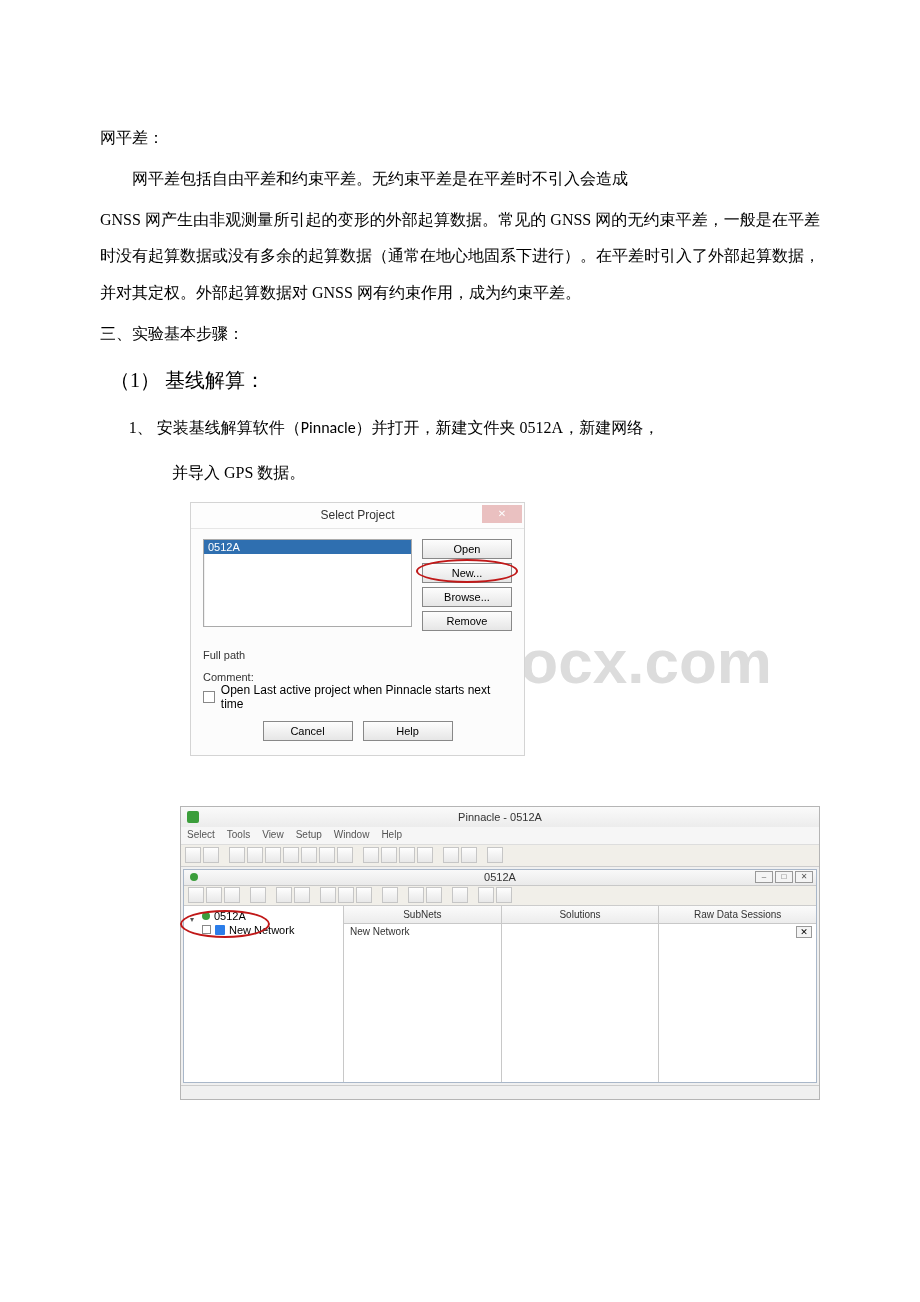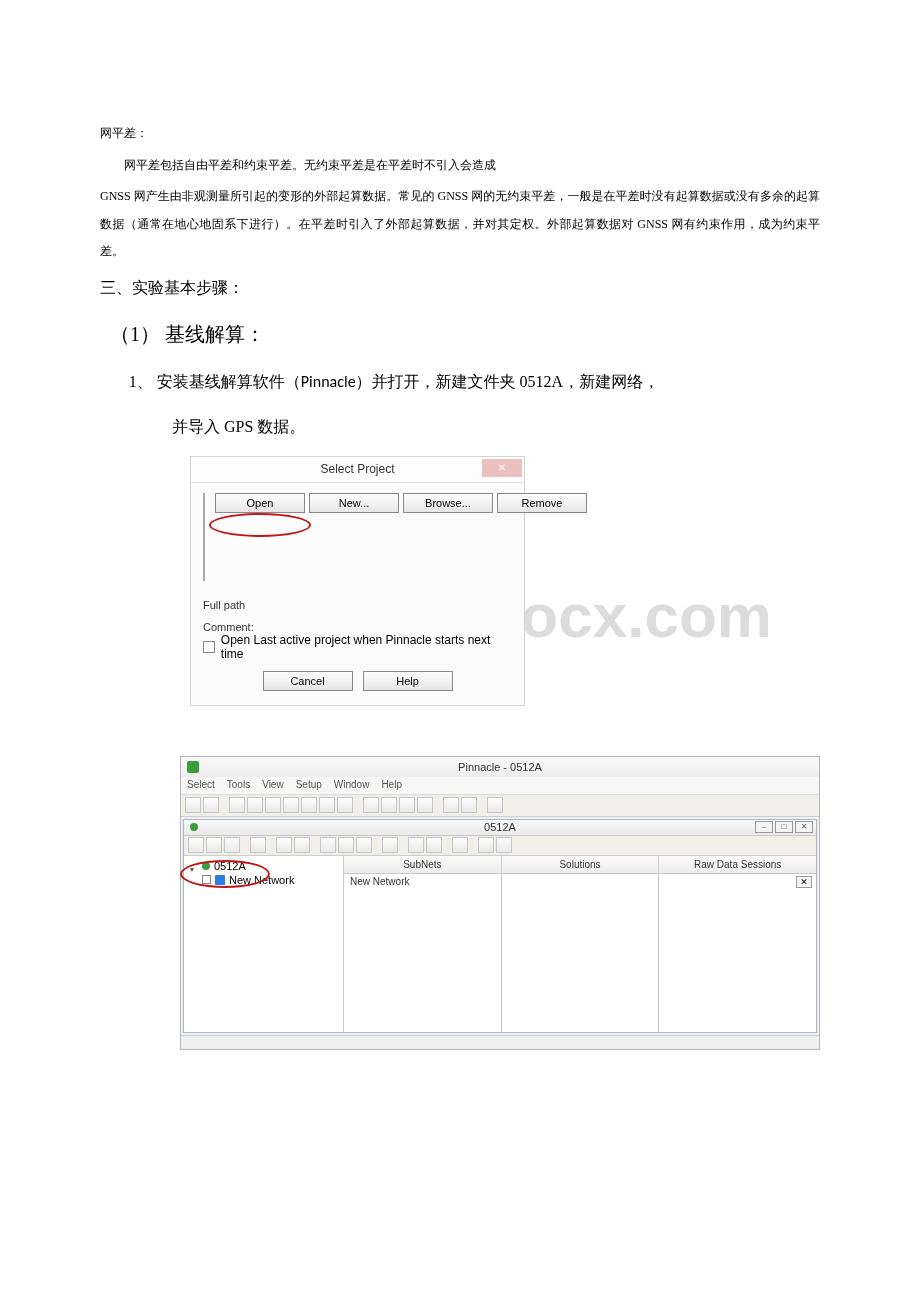--- a/index.html
+++ b/index.html
@@ -4,21 +4,21 @@
   <style>
     * { margin: 0; padding: 0; box-sizing: border-box; }
     body {
       width: 920px;
       margin: 0 auto;
       background: white;
       font-family: "SimSun", "宋体", serif;
       padding: 120px 100px 60px 100px;
     }
     .body-text {
-      font-size: 12px;
+      font-size: 16px;
       line-height: 2.3;
       color: #000;
       text-align: justify;
       margin-bottom: 4px;
     }
     .indent { text-indent: 2em; }
     .heading { font-size: 16px; line-height: 2.3; }
     .list-1 { font-size: 20px; line-height: 2.3; margin-left: 0.5em; }
     .list-2 { font-size: 16px; line-height: 2.6; margin-left: 1.8em; }
     .list-2-sub { font-size: 16px; line-height: 2.6; margin-left: 4.5em; }
@@ -74,21 +74,21 @@
       overflow: hidden;
     }
     .listbox-item {
       background: #2f6fb0;
       color: white;
       padding: 1px 4px;
       font-size: 11px;
       font-family: Tahoma, sans-serif;
     }
     .side-buttons {
-      display: flex; flex-direction: row; gap: 4px;
+      display: flex; flex-direction: column; gap: 4px;
       position: relative;
     }
     .winbtn {
       width: 90px; height: 20px;
       background: linear-gradient(#fdfdfd, #e6e6e6);
       border: 1px solid #888;
       font-size: 11px;
       font-family: Tahoma, sans-serif;
       text-align: center;
       line-height: 18px;

